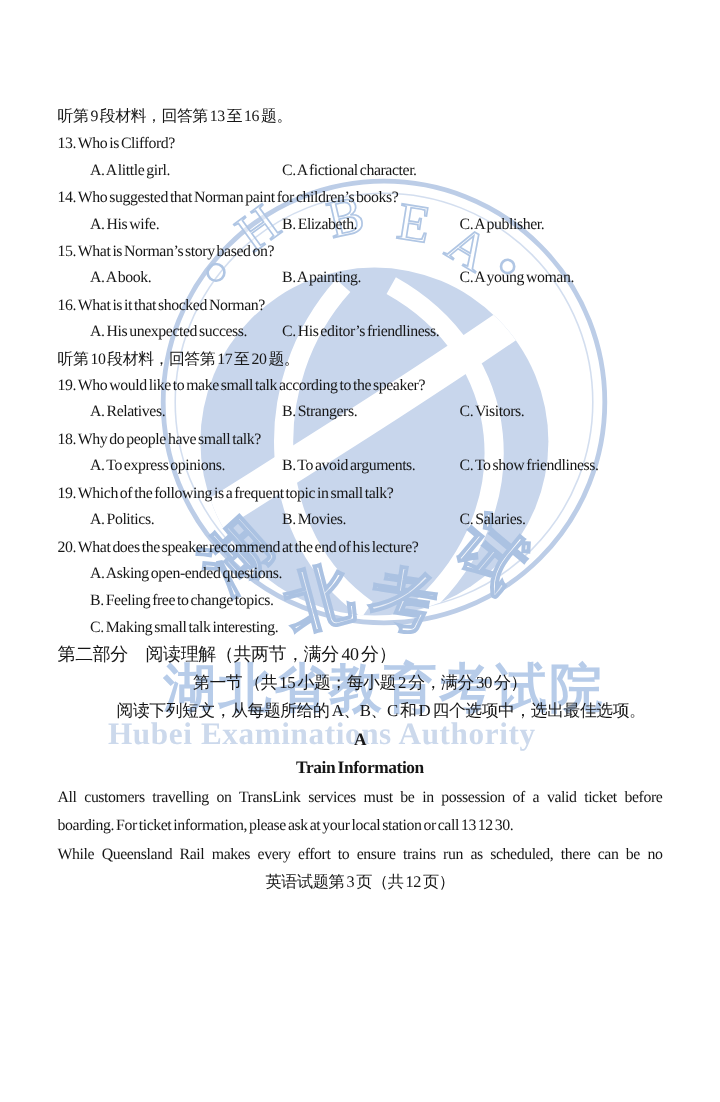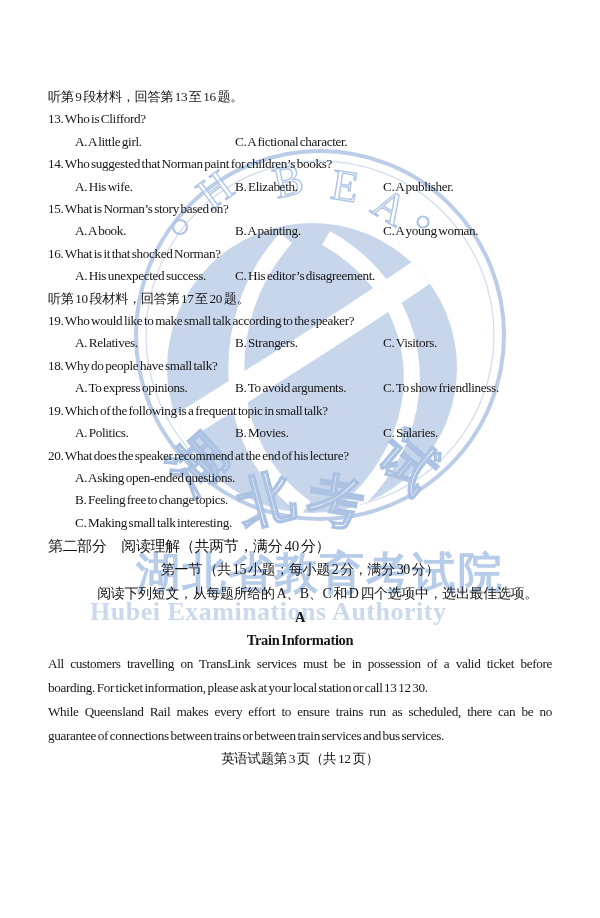--- a/index.html
+++ b/index.html
@@ -112,21 +112,21 @@
   <p class="ln">15. What is Norman’s story based on?</p>
   <div class="opts">
     <span>A. A book.</span>
     <span>B. A painting.</span>
     <span>C. A young woman.</span>
   </div>
 
   <p class="ln">16. What is it that shocked Norman?</p>
   <div class="opts">
     <span>A. His unexpected success.</span>
-    <span>C. His editor’s disagreement.</span>
+    <span>C. His editor’s friendliness.</span>
   </div>
 
   <p class="ln gap-top">听第 10 段材料，回答第 17 至 20 题。</p>
 
   <p class="ln">19. Who would like to make small talk according to the speaker?</p>
   <div class="opts">
     <span>A. Relatives.</span>
     <span>B. Strangers.</span>
     <span>C. Visitors.</span>
   </div>
@@ -156,17 +156,16 @@
 
   <p class="center label">A</p>
   <p class="center title">Train Information</p>
 
   <p class="para para1">
     <span class="jline">All customers travelling on TransLink services must be in possession of a valid ticket before</span>
     <span class="lline">boarding. For ticket information, please ask at your local station or call 13 12 30.</span>
   </p>
   <p class="para para2">
     <span class="jline">While Queensland Rail makes every effort to ensure trains run as scheduled, there can be no</span>
-    <span class="lline">guarantee of connections between trains or between train services and bus services.</span>
   </p>
 
   <p class="footer">英语试题第 3 页（共 12 页）</p>
 </main>
 
 </body></html>

